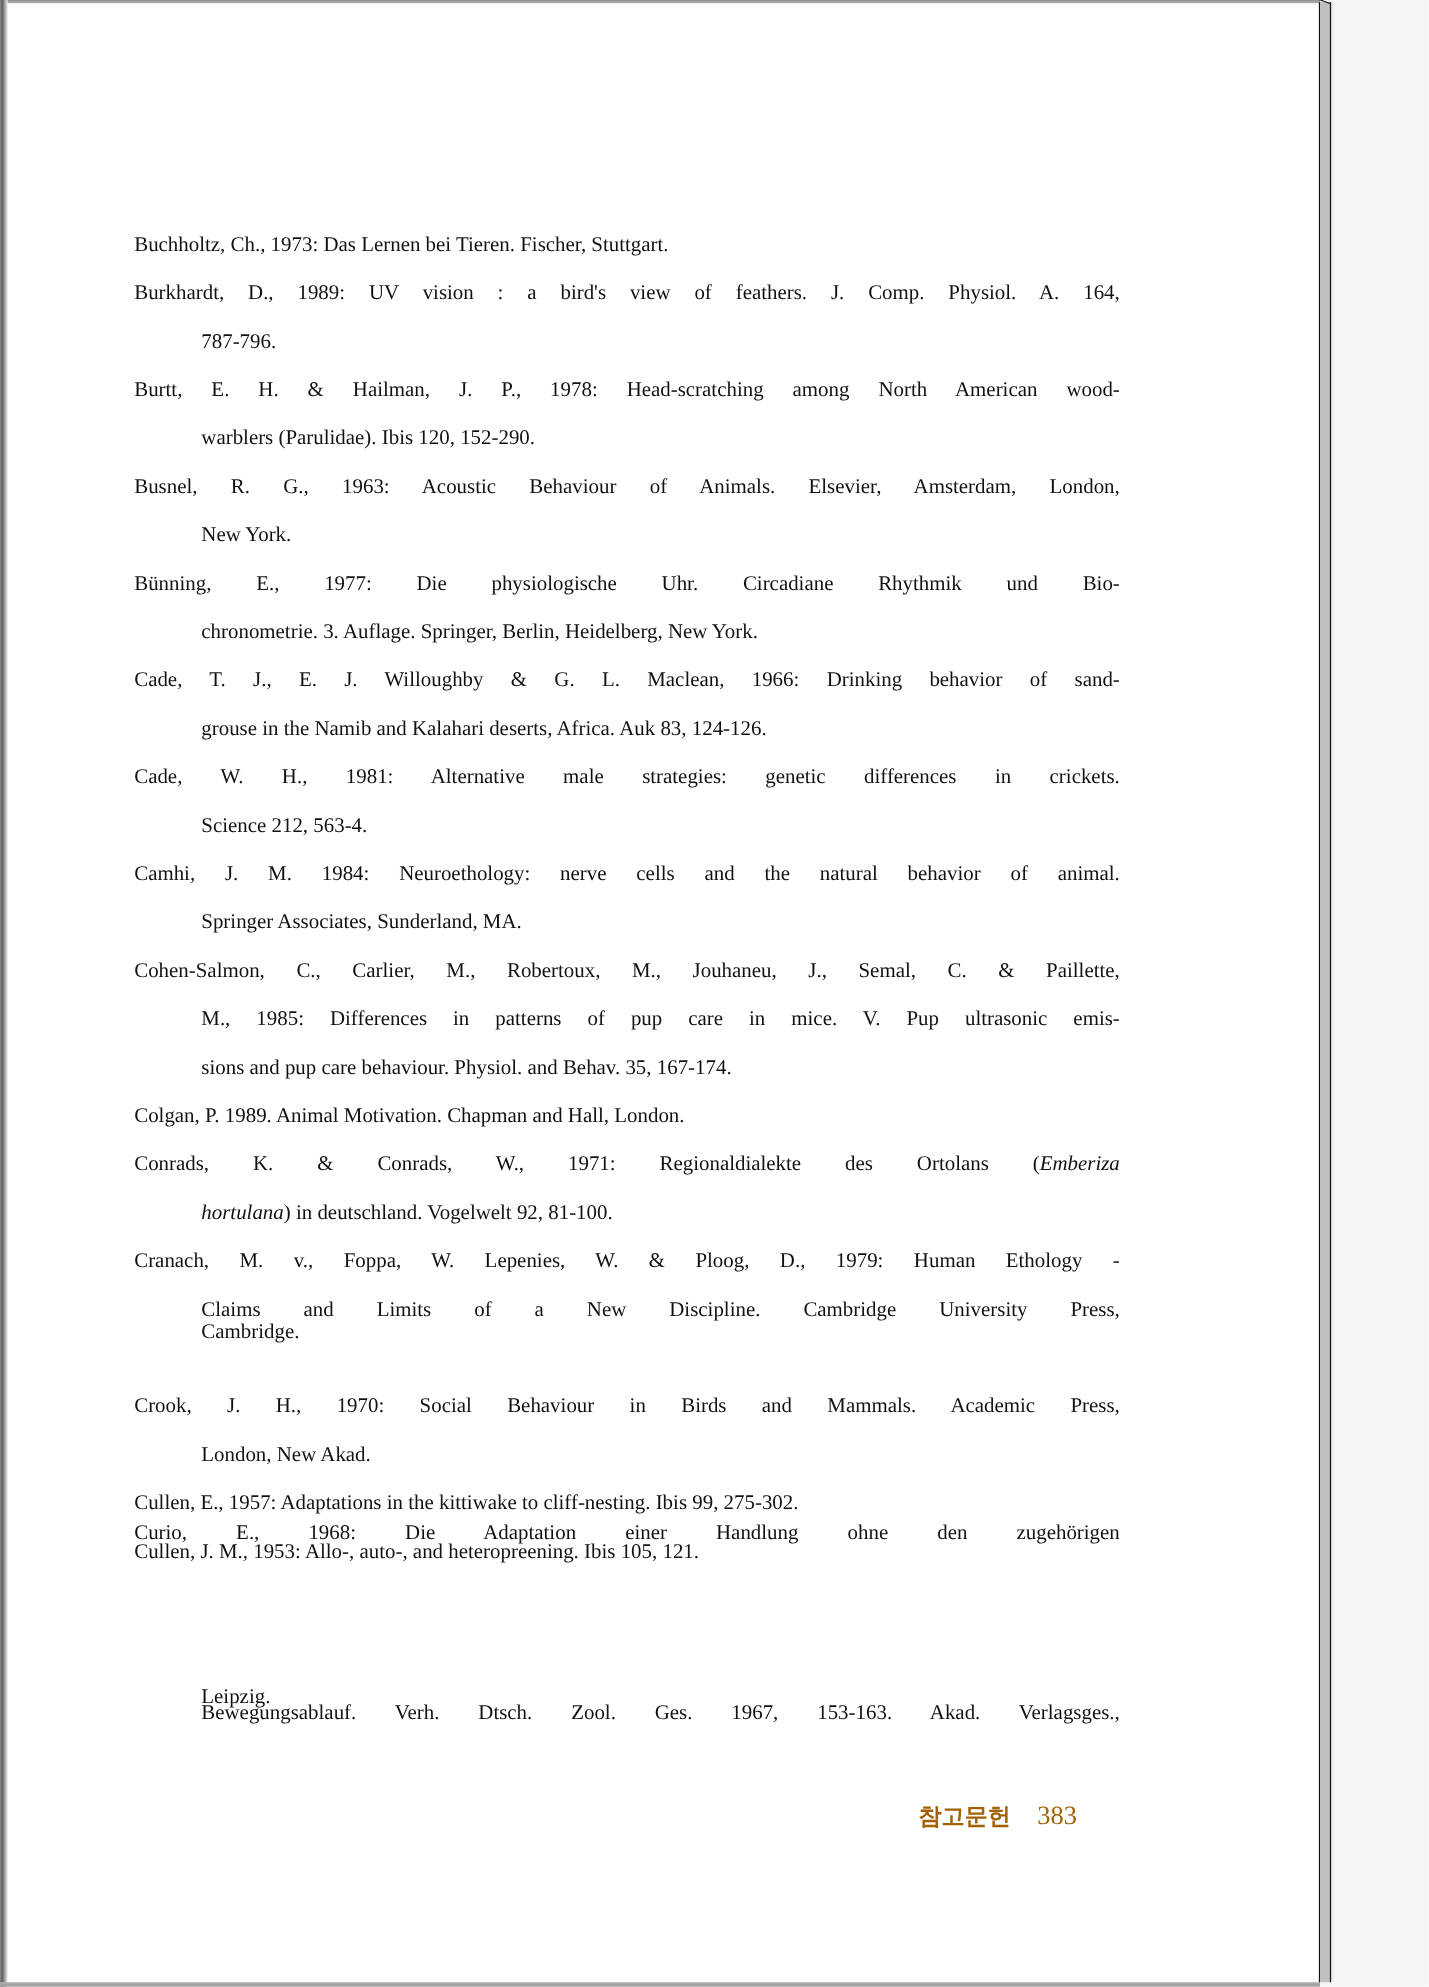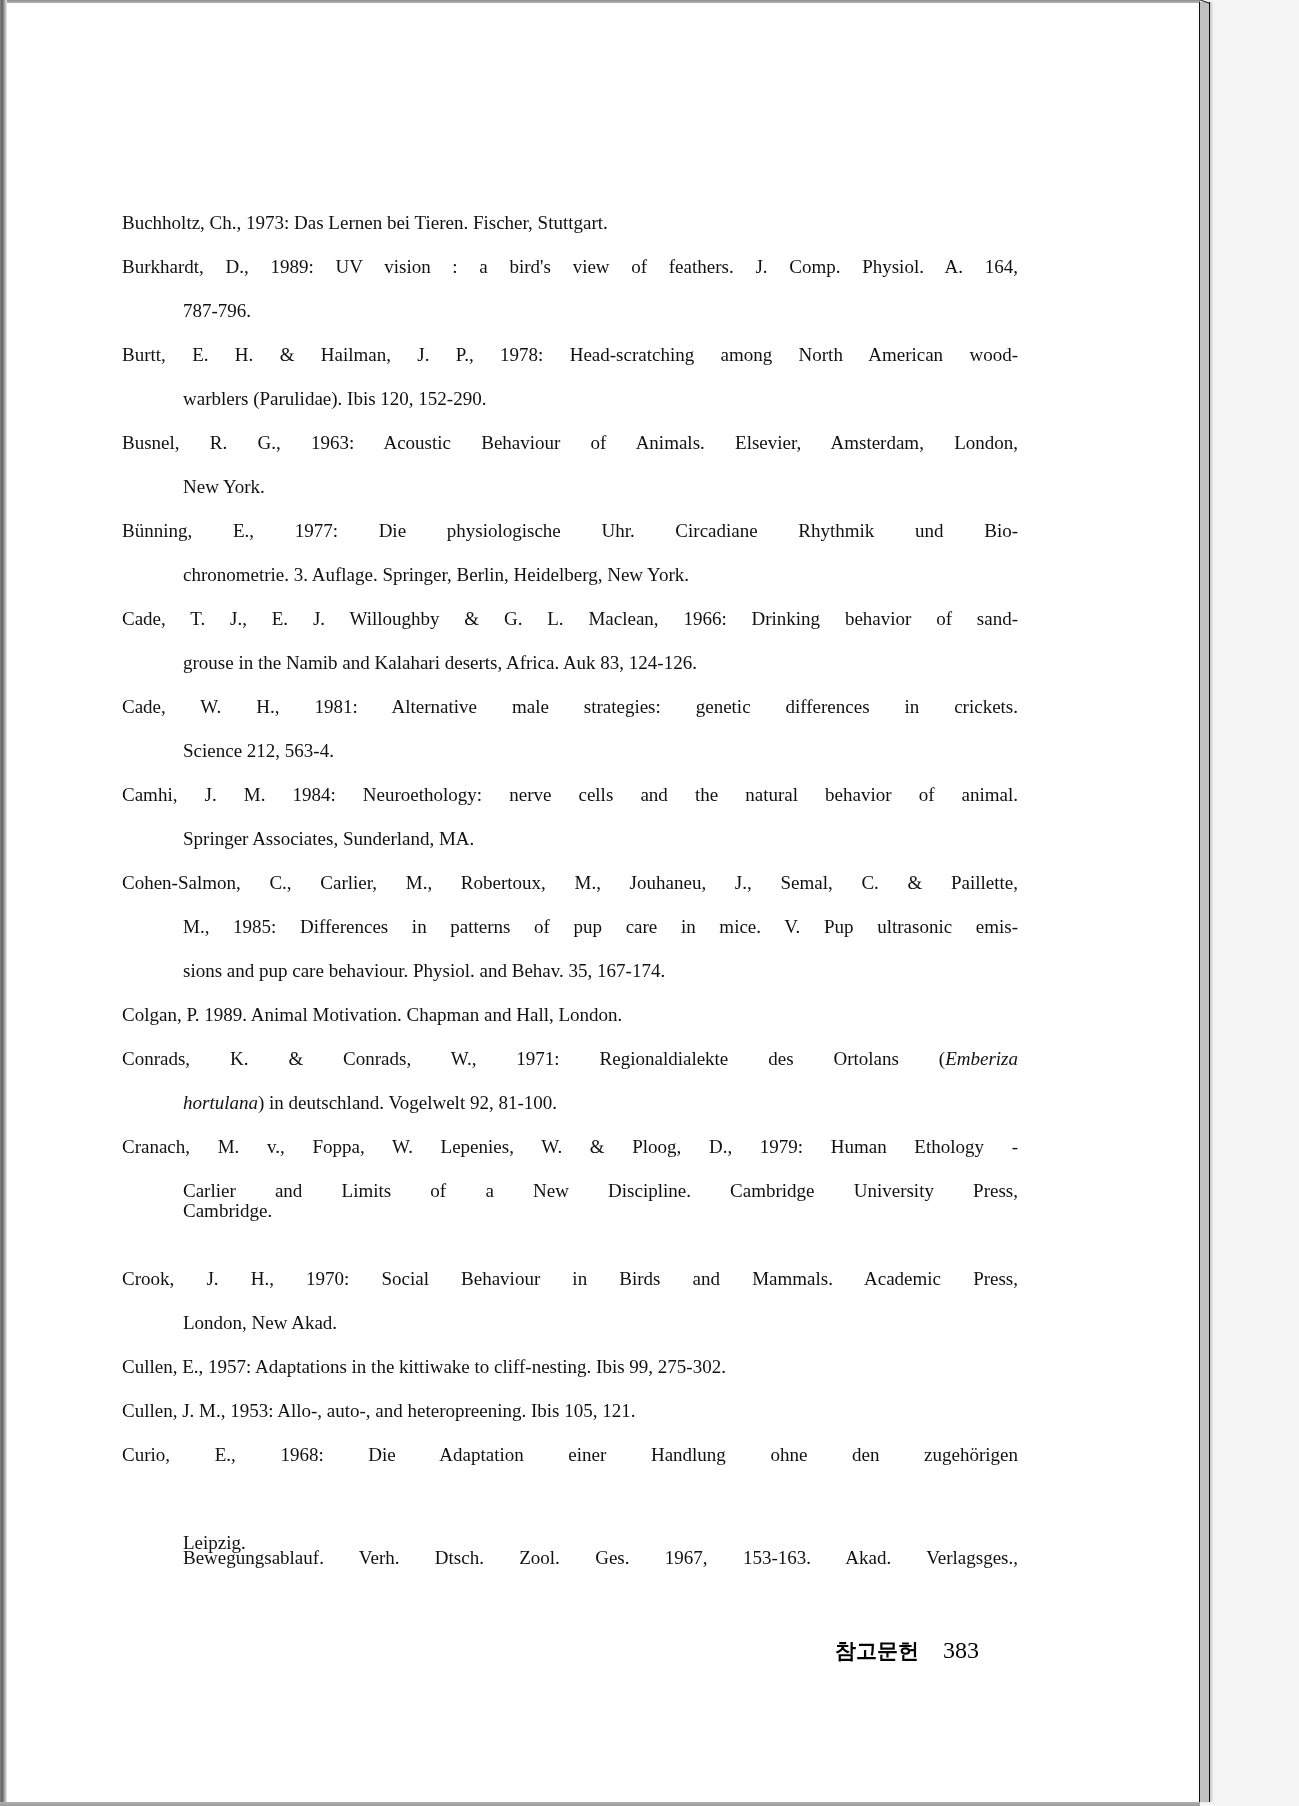--- a/index.html
+++ b/index.html
@@ -91,21 +91,21 @@
   .ref-line i {
     font-style: italic;
     margin-top: 48px;
   }
   .footer {
     position: absolute;
     left: 835px;
     top: 1637px;
     height: 30px;
     white-space: nowrap;
-    color: #000000;
+    color: #a16207;
   }
   .footer-title {
     font-family: "DejaVu Sans", sans-serif;
     font-weight: bold;
     font-size: 21px;
     letter-spacing: 0px;
     display: inline-block;
     vertical-align: baseline;
   }
   .footer-page {
@@ -152,31 +152,31 @@
     <div class="ref-line" style="top:869px">Cohen-Salmon, C., Carlier, M., Robertoux, M., Jouhaneu, J., Semal, C. &amp; Paillette,</div>
     <div class="ref-line cont" style="top:913px">M., 1985: Differences in patterns of pup care in mice. V. Pup ultrasonic emis-</div>
     <div class="ref-line cont last" style="top:957px">sions and pup care behaviour. Physiol. and Behav. 35, 167-174.</div>
 
     <div class="ref-line last" style="top:1001px">Colgan, P. 1989. Animal Motivation. Chapman and Hall, London.</div>
 
     <div class="ref-line" style="top:1045px"><span>Conrads, K. &amp; Conrads, W., 1971: Regionaldialekte des Ortolans (</span><i>Emberiza</i></div>
     <div class="ref-line cont last" style="top:1089px"><i>hortulana</i><span>) in deutschland. Vogelwelt 92, 81-100.</span></div>
 
     <div class="ref-line" style="top:1133px">Cranach, M. v., Foppa, W. Lepenies, W. &amp; Ploog, D., 1979: Human Ethology -</div>
-    <div class="ref-line cont" style="top:1177px">Carlier and Limits of a New Discipline. Cambridge University Press,</div>
+    <div class="ref-line cont" style="top:1177px">Claims and Limits of a New Discipline. Cambridge University Press,</div>
     <div class="ref-line cont last" style="top:1197px">Cambridge.</div>
 
     <div class="ref-line" style="top:1265px">Crook, J. H., 1970: Social Behaviour in Birds and Mammals. Academic Press,</div>
     <div class="ref-line cont last" style="top:1309px">London, New Akad.</div>
 
     <div class="ref-line last" style="top:1353px">Cullen, E., 1957: Adaptations in the kittiwake to cliff-nesting. Ibis 99, 275-302.</div>
 
     <div class="ref-line last" style="top:1397px">Cullen, J. M., 1953: Allo-, auto-, and heteropreening. Ibis 105, 121.</div>
 
-    <div class="ref-line" style="top:1441px">Curio, E., 1968: Die Adaptation einer Handlung ohne den zugehörigen</div>
+    <div class="ref-line" style="top:1380px">Curio, E., 1968: Die Adaptation einer Handlung ohne den zugehörigen</div>
     <div class="ref-line cont" style="top:1544px">Bewegungsablauf. Verh. Dtsch. Zool. Ges. 1967, 153-163. Akad. Verlagsges.,</div>
     <div class="ref-line cont last" style="top:1529px">Leipzig.</div>
   </div>
 
   <div class="footer">
     <span class="footer-title">참고문헌</span>
     <span class="footer-page">383</span>
   </div>
 </div>
 

